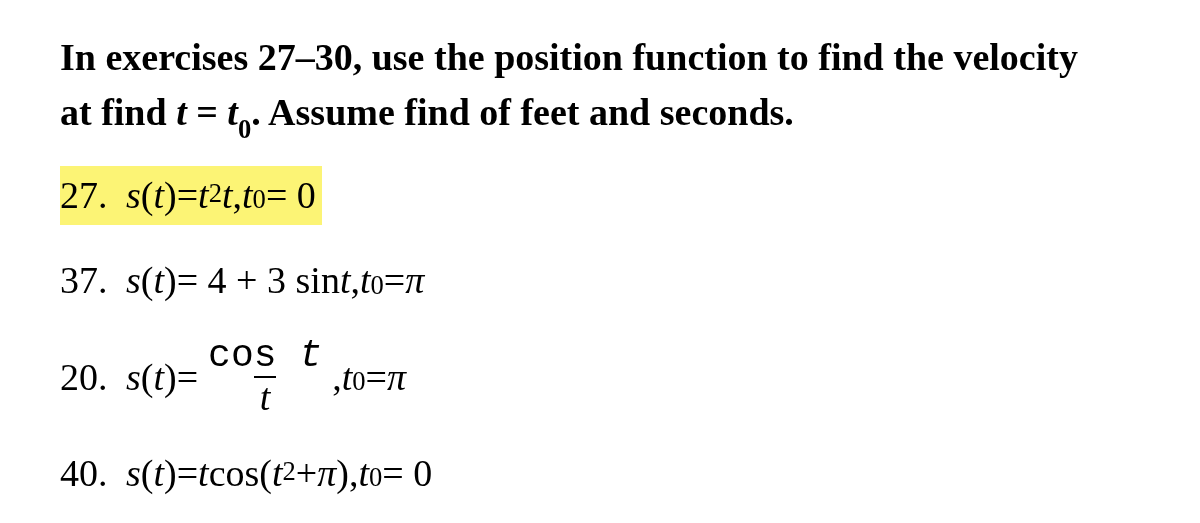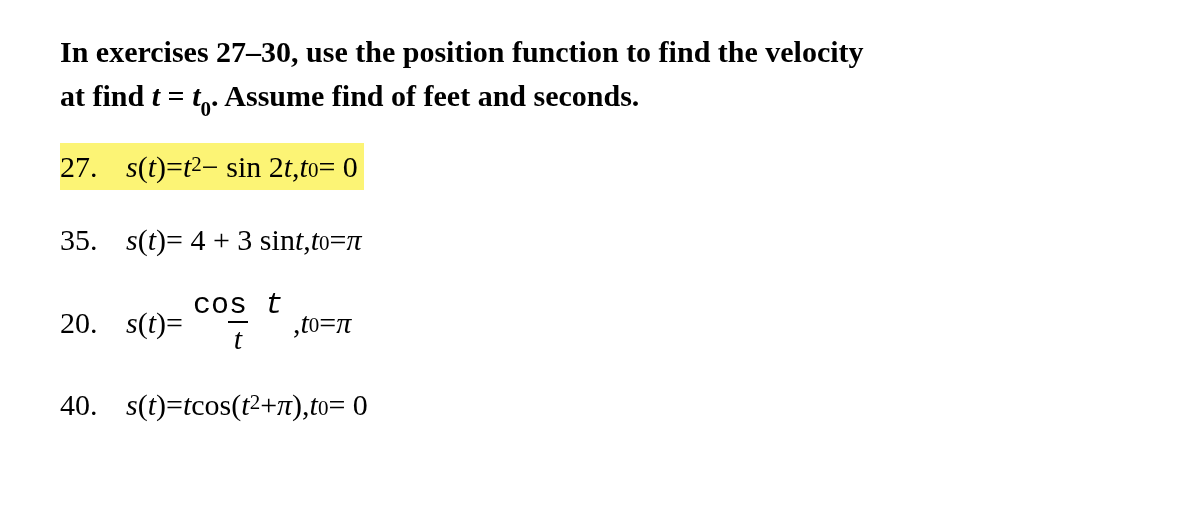--- a/index.html
+++ b/index.html
@@ -7,21 +7,21 @@
     padding: 0;
     background: #fff;
     font-family: "Times New Roman", Times, serif;
     color: #000;
     width: 1200px;
     height: 523px;
     overflow: hidden;
   }
   .page {
     padding: 30px 17px 0 60px;
-    font-size: 30px;
+    font-size: 38px;
     line-height: 1.45;
   }
   .instructions {
     font-weight: bold;
     margin-bottom: 22px;
     white-space: nowrap;
   }
   .sub {
     font-size: 0.7em;
     vertical-align: sub;
@@ -91,32 +91,31 @@
       <span class="hl">
         <span class="exNum">27.</span>
         <span class="mrow">
           <span class="ital">s</span>
             <span>(</span>
             <span class="ital">t</span>
             <span>)</span>
             <span> = </span>
             <span class="ital">t</span>
             <span class="sup">2</span>
-            <span> − sin 2</span>
             <span class="ital">t</span>
             <span> , </span>
             <span class="ital">t</span>
             <span class="sub">0</span>
             <span> = 0</span>
         </span>
       </span>
     </div>
 
     <div class="ex">
-      <span class="exNum">35.</span>
+      <span class="exNum">37.</span>
       <span class="mrow">
         <span class="ital">s</span>
           <span>(</span>
           <span class="ital">t</span>
           <span>)</span>
           <span> = 4 + 3 sin </span>
           <span class="ital">t</span>
           <span> , </span>
           <span class="ital">t</span>
           <span class="sub">0</span>

